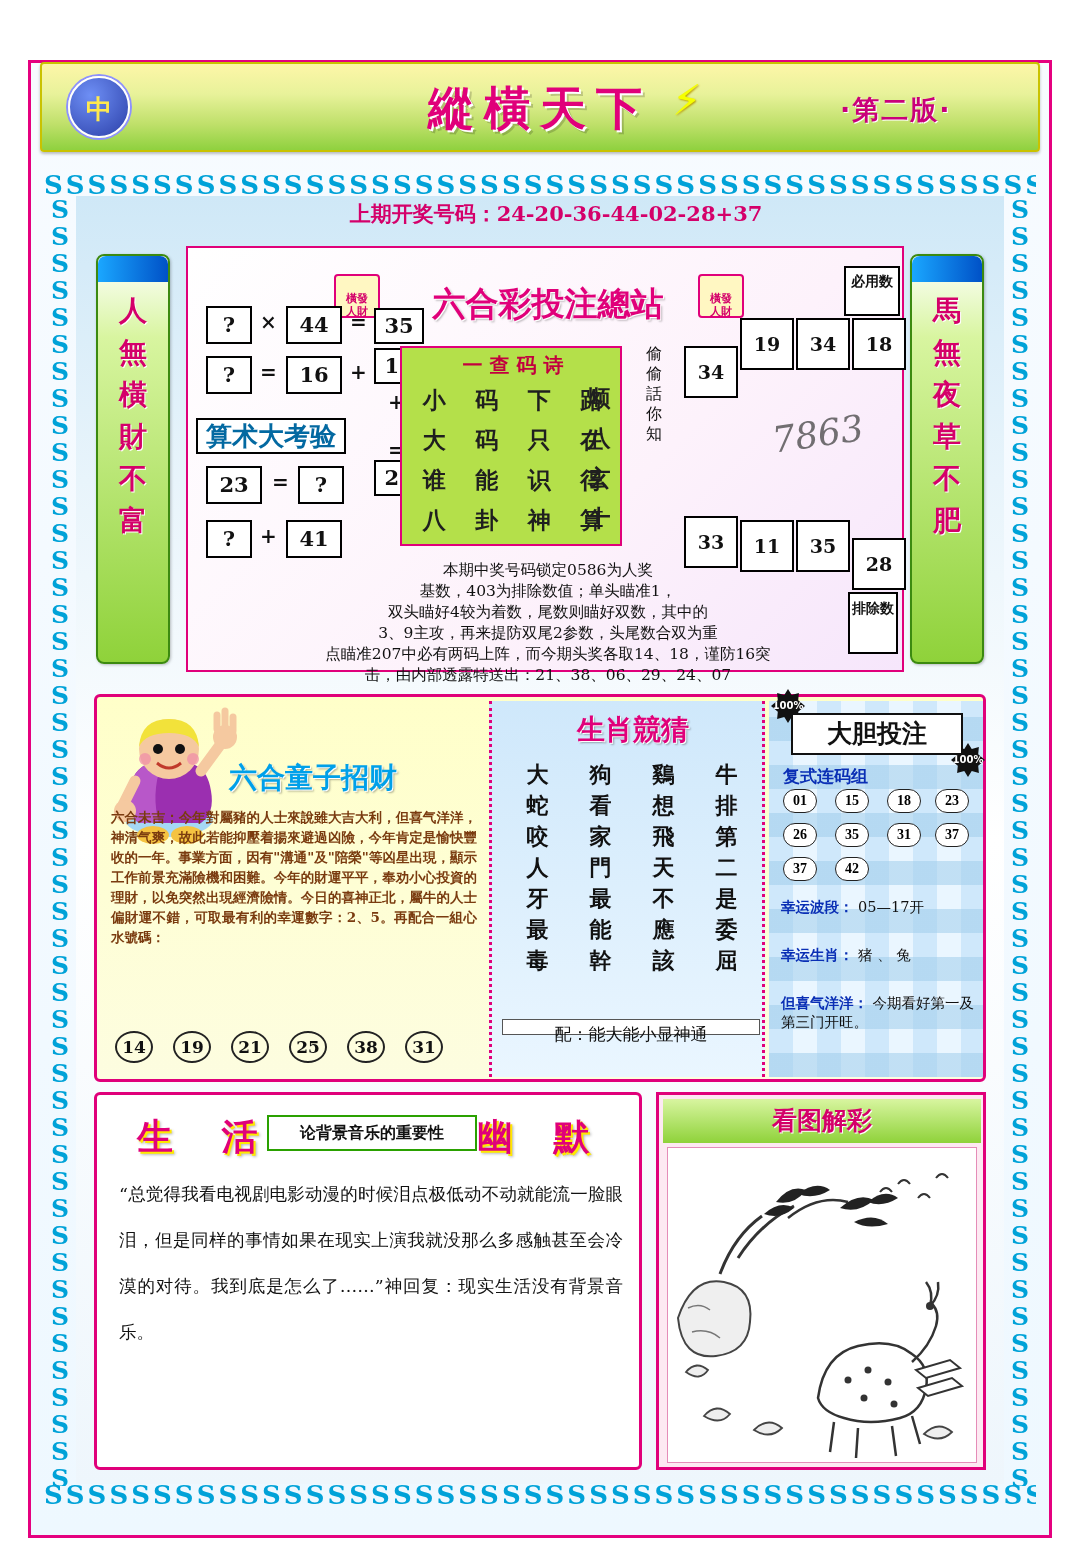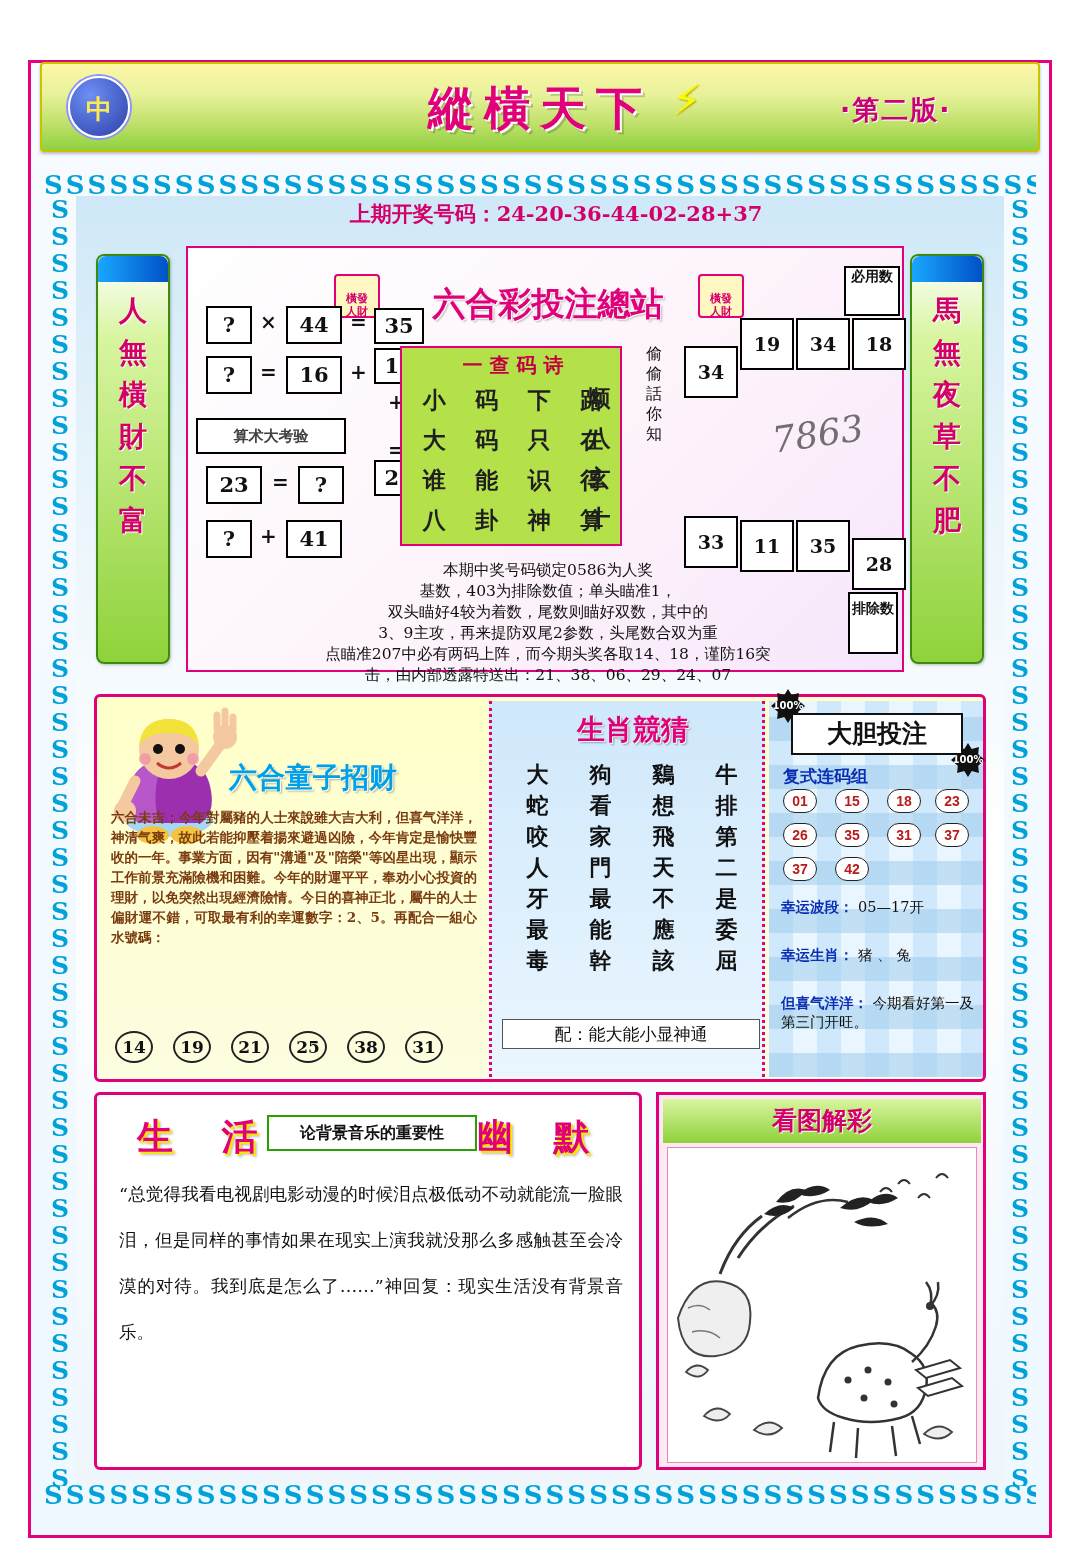--- a/index.html
+++ b/index.html
@@ -138,21 +138,21 @@
     text-align:center; font-size:21px; font-weight:bold; color:#111;
     font-family:"DejaVu Serif",serif;
   }
   .opsym {
     position:absolute; font-size:20px; font-weight:bold; color:#111;
     font-family:"DejaVu Serif",serif;
   }
   #arith-label {
     position:absolute; left:8px; top:170px; width:150px; height:36px;
     border:2px solid #000; background:#fff; text-align:center; line-height:32px;
-    font-size:15px; font-weight:bold; color:#404040;
+    font-size:26px; font-weight:bold; color:#0369a1;
     font-family:"DejaVu Serif",serif;
   }
   
   #poem {
     position:absolute; left:212px; top:98px; width:222px; height:200px;
     background:#b4e04a; border:2px solid #e0007a;
   }
   #poem .hdr {
     position:absolute; left:0; top:4px; width:222px; text-align:center;
     font-size:20px; font-weight:bold; color:#c2003f;
@@ -247,21 +247,21 @@
   #riddle {
     position:absolute; left:14px; top:58px; width:252px; height:252px;
     display:flex; flex-direction:row-reverse; justify-content:space-around;
   }
   #riddle .col {
     width:40px; text-align:center; font-size:22px; line-height:31px;
     color:#111; font-weight:bold;
     font-family:"DejaVu Serif",serif;
   }
   #riddle-ans {
-    position:absolute; left:10px; top:318px; width:258px; height:30px;
+    position:absolute; left:10px; top:318px; width:258px; height:16px;
     border:1px solid #555; background:#fff;
     text-align:center; font-size:17px; line-height:28px; color:#111;
     font-family:"DejaVu Serif",serif;
   }
   
   #mid-right {
     position:absolute; left:672px; top:4px; width:214px; height:376px;
     background:repeating-linear-gradient(90deg,#cfe8fb 0 24px,#eaf6ff 24px 48px);
   }
   #mid-right-inner{
@@ -283,22 +283,22 @@
   #combo-label {
     position:absolute; left:14px; top:64px; font-size:17px; font-weight:bold;
     color:#0a2fb5; font-family:"DejaVu Serif",serif;
   }
   #combo-grid {
     position:absolute; left:10px; top:88px; width:196px; height:92px;
   }
   .cnum {
     position:absolute; width:34px; height:24px; border:1px solid #222;
     border-radius:12px; background:#fff; text-align:center; line-height:22px;
-    font-size:14px; font-weight:bold; color:#b91c1c;
-    font-family:Liberation Sans, sans-serif;
+    font-size:14px; font-weight:bold; color:#000000;
+    font-family:Liberation Serif, serif;
   }
   .lucky-row {
     position:absolute; left:12px; width:196px;
     font-size:14.5px; color:#111; line-height:19px;
     font-family:"DejaVu Serif",serif;
   }
   .lucky-row b { color:#0a2fb5; }
 
   
   #bot-left {
@@ -439,21 +439,21 @@
         </div>
 
         <div style="position:absolute;left:394px;top:130px;width:34px;text-align:center;font-size:23px;font-weight:bold;color:#1f1f1f;line-height:40px;font-family:'DejaVu Serif',serif;">顺<br>八<br>玄<br>十</div>
 
         <div id="whisper">偷<br>偷<br>話<br>你<br>知</div>
 
         <div class="gridnum" style="left:496px; top:98px; width:54px; height:52px; line-height:48px;">34</div>
         <div class="gridnum" style="left:552px; top:70px; width:54px; height:52px; line-height:48px;">19</div>
         <div class="gridnum" style="left:608px; top:70px; width:54px; height:52px; line-height:48px;">34</div>
         <div class="gridnum" style="left:664px; top:70px; width:54px; height:52px; line-height:48px;">18</div>
-        <div class="gridlabel" style="left:656px; top:18px; width:56px; height:50px; ">必用数</div>
+        <div class="gridlabel" style="left:656px; top:18px; width:56px; height:50px; padding-top:5px;">必用数</div>
 
         <div id="scribble">7863</div>
 
         <div class="gridnum" style="left:496px; top:268px; width:54px; height:52px; line-height:48px;">33</div>
         <div class="gridnum" style="left:552px; top:272px; width:54px; height:52px; line-height:48px;">11</div>
         <div class="gridnum" style="left:608px; top:272px; width:54px; height:52px; line-height:48px;">35</div>
         <div class="gridnum" style="left:664px; top:290px; width:54px; height:52px; line-height:48px;">28</div>
         <div class="gridlabel" style="left:660px; top:344px; width:50px; height:62px; padding-top:6px;">排除数</div>
 
         <div id="analysis" style="white-space:pre-line;">本期中奖号码锁定0586为人奖

